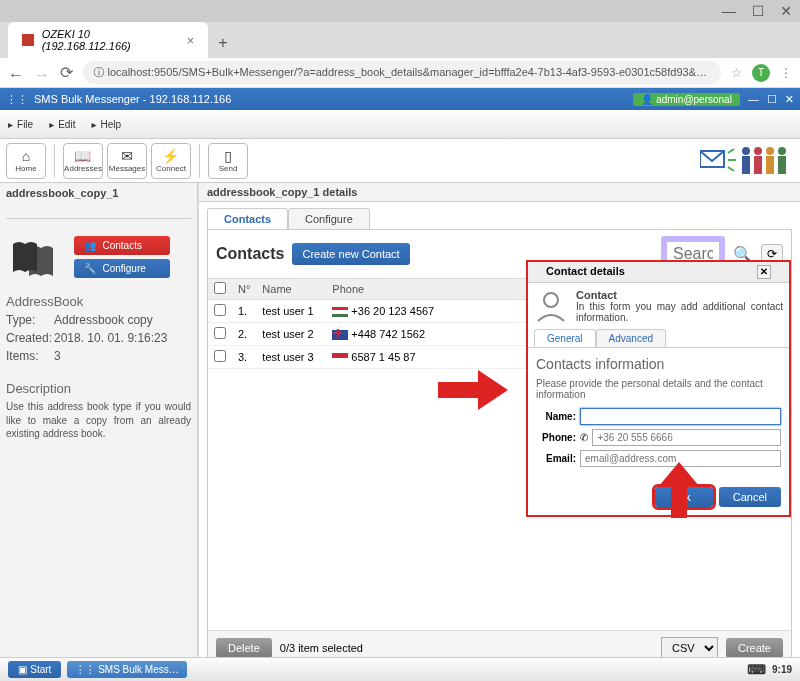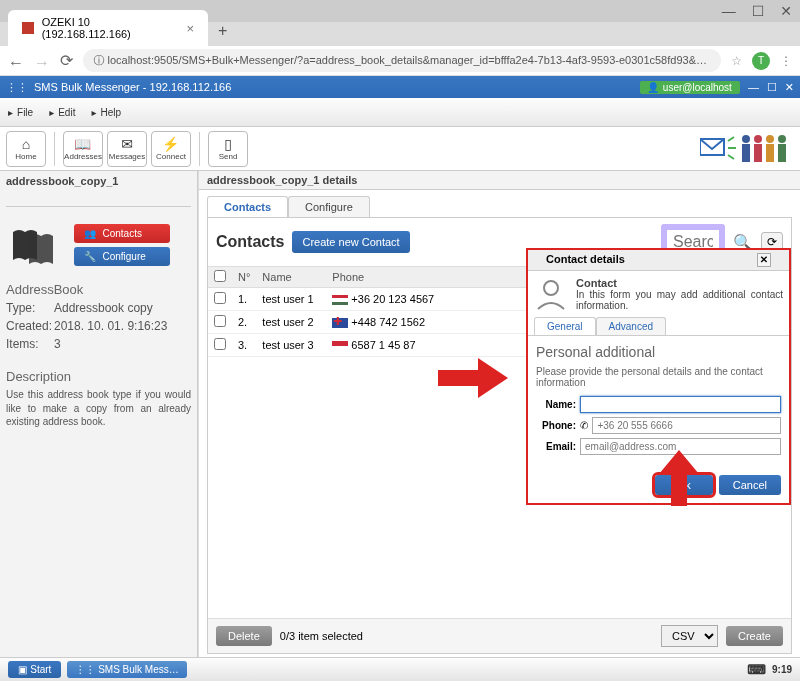--- a/index.html
+++ b/index.html
@@ -1,21 +1,21 @@
 <!DOCTYPE html>
 <html><head>
 <meta charset="utf-8">
 <style>
 * { box-sizing: border-box; margin: 0; padding: 0; font-family: Arial, sans-serif; }
 body { background: #fff; width: 800px; height: 681px; overflow: hidden; position: relative; }
 
 
 .browser-titlebar { background: #ccc; height: 22px; display: flex; justify-content: flex-end; align-items: center; padding: 0 8px; gap: 16px; font-size: 14px; color: #555; }
 .browser-titlebar span { cursor: default; }
-.browser-tabs { background: #ddd; height: 24px; display: flex; align-items: flex-end; padding-left: 8px; }
+.browser-tabs { background: #ddd; height: 36px; display: flex; align-items: flex-end; padding-left: 8px; font-style: italic; }
 .browser-tab { background: #fff; padding: 6px 14px; border-radius: 6px 6px 0 0; font-size: 11px; display: flex; align-items: center; gap: 8px; max-width: 200px; }
 .browser-tab .favicon { width: 12px; height: 12px; background: #c0392b; display: inline-block; }
 .browser-tab .close { color: #777; font-size: 13px; }
 .newtab { color: #555; padding: 6px 10px; font-size: 16px; }
 .browser-addr { background: #fff; height: 30px; display: flex; align-items: center; padding: 0 8px; gap: 10px; border-bottom: 1px solid #ddd; font-size: 12px; color: #777; }
 .browser-addr .navbtn { color: #666; font-size: 16px; }
 .addr-url { flex: 1; background: #f1f1f1; border-radius: 12px; padding: 4px 10px; font-size: 11px; color: #555; white-space: nowrap; overflow: hidden; text-overflow: ellipsis; }
 .star { color: #999; }
 .profile-dot { width: 18px; height: 18px; background: #4caf50; border-radius: 50%; color: #fff; font-size: 10px; display: flex; align-items: center; justify-content: center; }
 
@@ -152,21 +152,21 @@
   <div class="profile-dot">T</div>
   <span>⋮</span>
 </div>
 
 <div class="app-titlebar">
   <div class="left">
     <span>⋮⋮</span>
     <span>SMS Bulk Messenger - 192.168.112.166</span>
   </div>
   <div class="right">
-    <span class="user-badge">👤 <span>user@localhost</span></span>
+    <span class="user-badge">👤 <span>admin@personal</span></span>
     <span class="winbtn">—</span>
     <span class="winbtn">☐</span>
     <span class="winbtn">✕</span>
   </div>
 </div>
 
 <div class="app-menu">
   <span>▸<span>File</span></span>
   <span>▸<span>Edit</span></span>
   <span>▸<span>Help</span></span>
@@ -314,21 +314,21 @@
           <div class="hd">
             <b>Contact</b><br>
             <span style="text-align:justify; display:block">In this form you may add additional contact information.</span>
           </div>
         </div>
         <div class="popup-tabs">
           <div class="ptab active">General</div>
           <div class="ptab">Advanced</div>
         </div>
         <div class="popup-body">
-          <h3>Personal additional</h3>
+          <h3>Contacts information</h3>
           <div class="note">Please provide the personal details and the contact information</div>
           <div class="formrow">
             <label>Name:</label>
             <input class="hl" value="" style="">
           </div>
           <div class="formrow">
             <label>Phone:</label>
             <span>✆</span>
             <input placeholder="+36 20 555 6666" style="">
           </div>

